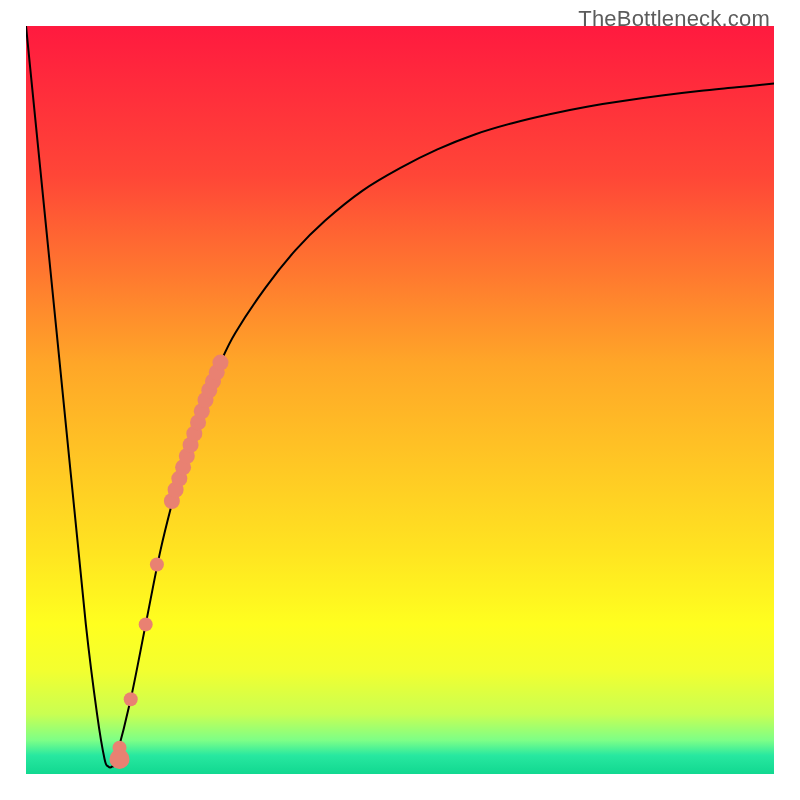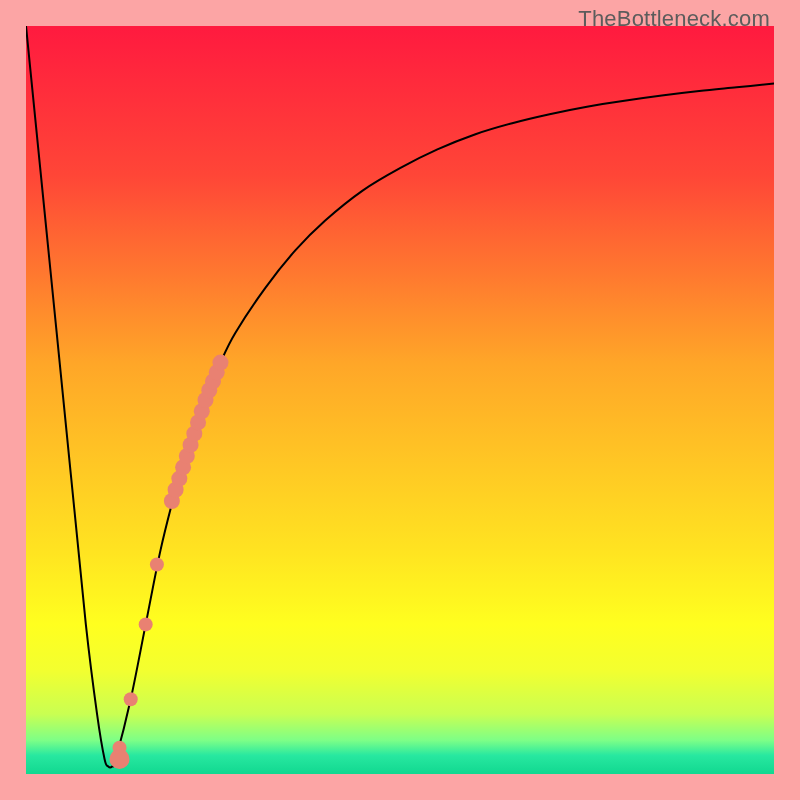--- a/index.html
+++ b/index.html
@@ -8,21 +8,21 @@
     width: 800px;
     height: 800px;
     overflow: hidden;
     background: #000;
     font-family: Arial, Helvetica, sans-serif;
   }
   .frame {
     position: absolute;
     left: 0; top: 0;
     width: 800px; height: 800px;
-    background: #fca5a5;
+    background: #ffffff;
   }
   .plot-area {
     position: absolute;
     left: 26px;
     top: 26px;
     width: 748px;
     height: 748px;
     overflow: hidden;
   }
   .gradient {

